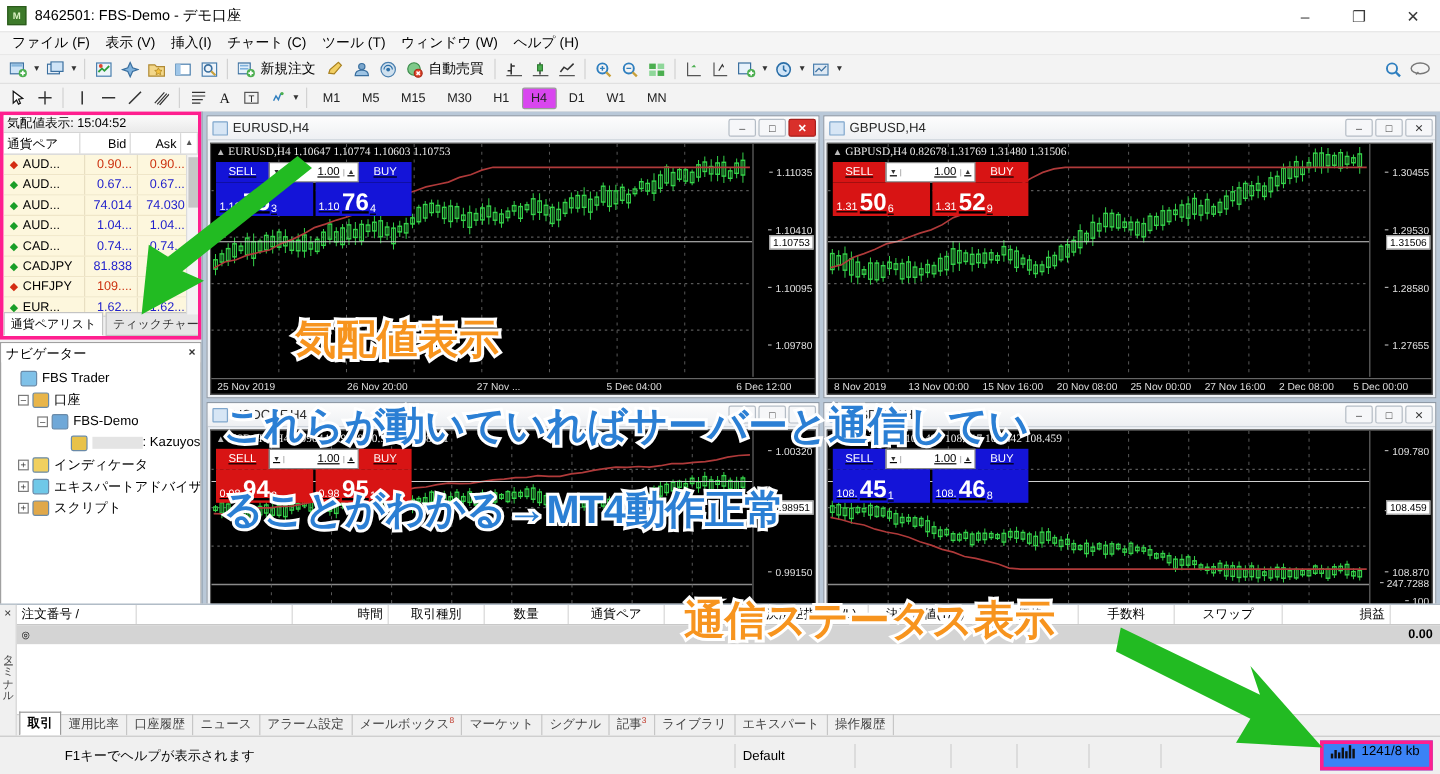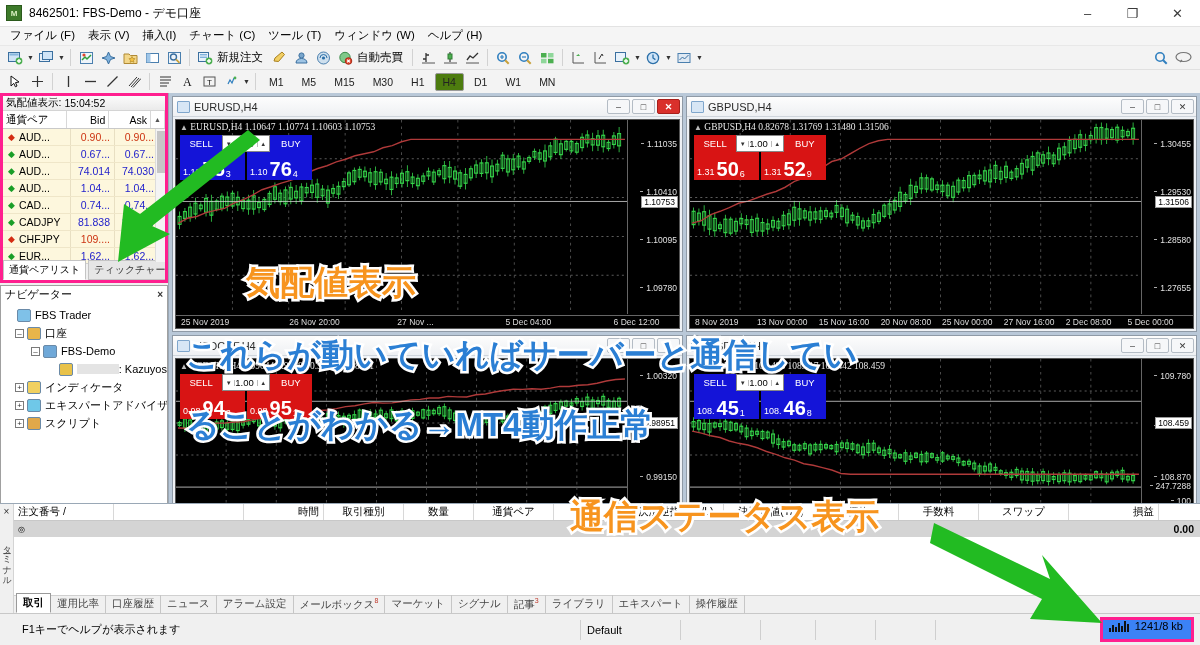--- a/index.html
+++ b/index.html
@@ -49,21 +49,21 @@
     width:20px; height:20px; display:flex; align-items:center; justify-content:center;
     margin:0 1px; border:1px solid transparent; border-radius:2px;
   }
   .tb-arrow { font-size:7px; color:#333; width:9px; display:flex; align-items:center; justify-content:center; }
   .tb-sep { width:1px; height:17px; background:#d2d2d2; margin:0 4px; }
   .tb-text { font-size:11.5px; padding:0 5px 0 1px; white-space:nowrap; }
   .tf-btn {
     font-size:10.5px; padding:2px 7px; margin:0 1px; color:#222;
     border:1px solid transparent; border-radius:2px;
   }
-  .tf-btn.active { background:#4d7c0f; border:1px solid #9a9a9a; }
+  .tf-btn.active { background:#d946ef; border:1px solid #9a9a9a; }
   #tb-right { position:absolute; right:6px; display:flex; align-items:center; }
 
   
   #workarea {
     position:absolute; top:93px; left:0; right:0; bottom:53px;
     display:flex;
   }
 
   
   #leftcol { width:168px; flex:0 0 168px; display:flex; flex-direction:column;
@@ -150,21 +150,21 @@
   .cwb { width:23px; height:15px; border:1px solid #b4bcc5; background:#f6f7f9;
          margin-left:2px; display:flex; align-items:center; justify-content:center;
          font-size:9px; color:#3a3a3a; border-radius:2px; }
   .cwb.close { background:#d9302b; border-color:#a81f1b; color:#fff; font-weight:bold; }
   .cwb.close.grey { background:#f6f7f9; border-color:#b4bcc5; color:#3a3a3a; font-weight:normal; }
   .cw-body { flex:1; background:#000; position:relative; overflow:hidden;
              border:1px solid #555; margin:2px; }
   .ohlc { position:absolute; top:2px; left:4px; font-size:9.5px; color:#e8e8e8;
           white-space:nowrap; z-index:6;font-family:Liberation Serif, serif; }
   .ohlc .tri { color:#bbb; font-size:8px; }
-  .oct { position:absolute; top:15px; left:4px; z-index:7; width:132px; }
+  .oct { position:absolute; top:15px; left:4px; z-index:7; width:163px;text-decoration:underline; }
   .oct.blue .half { background:#1414d8; }
   .oct.blue .ctl { background:#1414d8; }
   .oct.red .half { background:#d81414; }
   .oct.red .ctl { background:#d81414; }
   .oct-top { display:flex; height:17px; align-items:stretch; }
   .oct-sell, .oct-buy { width:44px; color:#fff; font-size:9.5px; display:flex;
                         align-items:center; justify-content:center; }
   .oct-vol { flex:1; background:#fff; border:1px solid #888; display:flex; align-items:center;
              font-size:9.5px; color:#000; }
   .oct-sp { width:12px; text-align:center; font-size:6px; color:#333;
@@ -222,21 +222,21 @@
   .tt { font-size:10.5px; padding:2px 6px; color:#444; white-space:nowrap;
         border-right:1px solid #c6c6c6; }
   .tt.active { background:#fff; border:1px solid #9a9a9a; border-bottom-color:#fff;
                font-weight:bold; color:#000; }
   .tt .sup { font-size:7px; color:#c0392b; vertical-align:super; }
 
   
   #statusbar { position:absolute; left:0; right:0; bottom:0; height:32px;
                background:#f0f0f0; border-top:1px solid #c8c8c8;
                display:flex; align-items:center; font-size:11px; }
-  #sb-help { padding-left:22px; flex:0 0 580px; }
+  #sb-help { padding-left:22px; flex:0 0 580px;margin-left:32px; }
   .sb-cell { border-left:1px solid #cfcfcf; height:20px; display:flex; align-items:center;
              padding:0 6px; }
   #sb-default { flex:0 0 100px; }
   #sb-conn { position:absolute; right:6px; top:3px; border:3px solid #ff1f8f;
              height:25px; display:flex; align-items:flex-start; padding:0 8px 0 6px;
              background:#3b82f6; }
   .bars { display:flex; align-items:flex-end; height:12px; margin-right:5px; }
   .bars i { display:block; width:2px; margin-right:1px; background:#111; }
 
   

